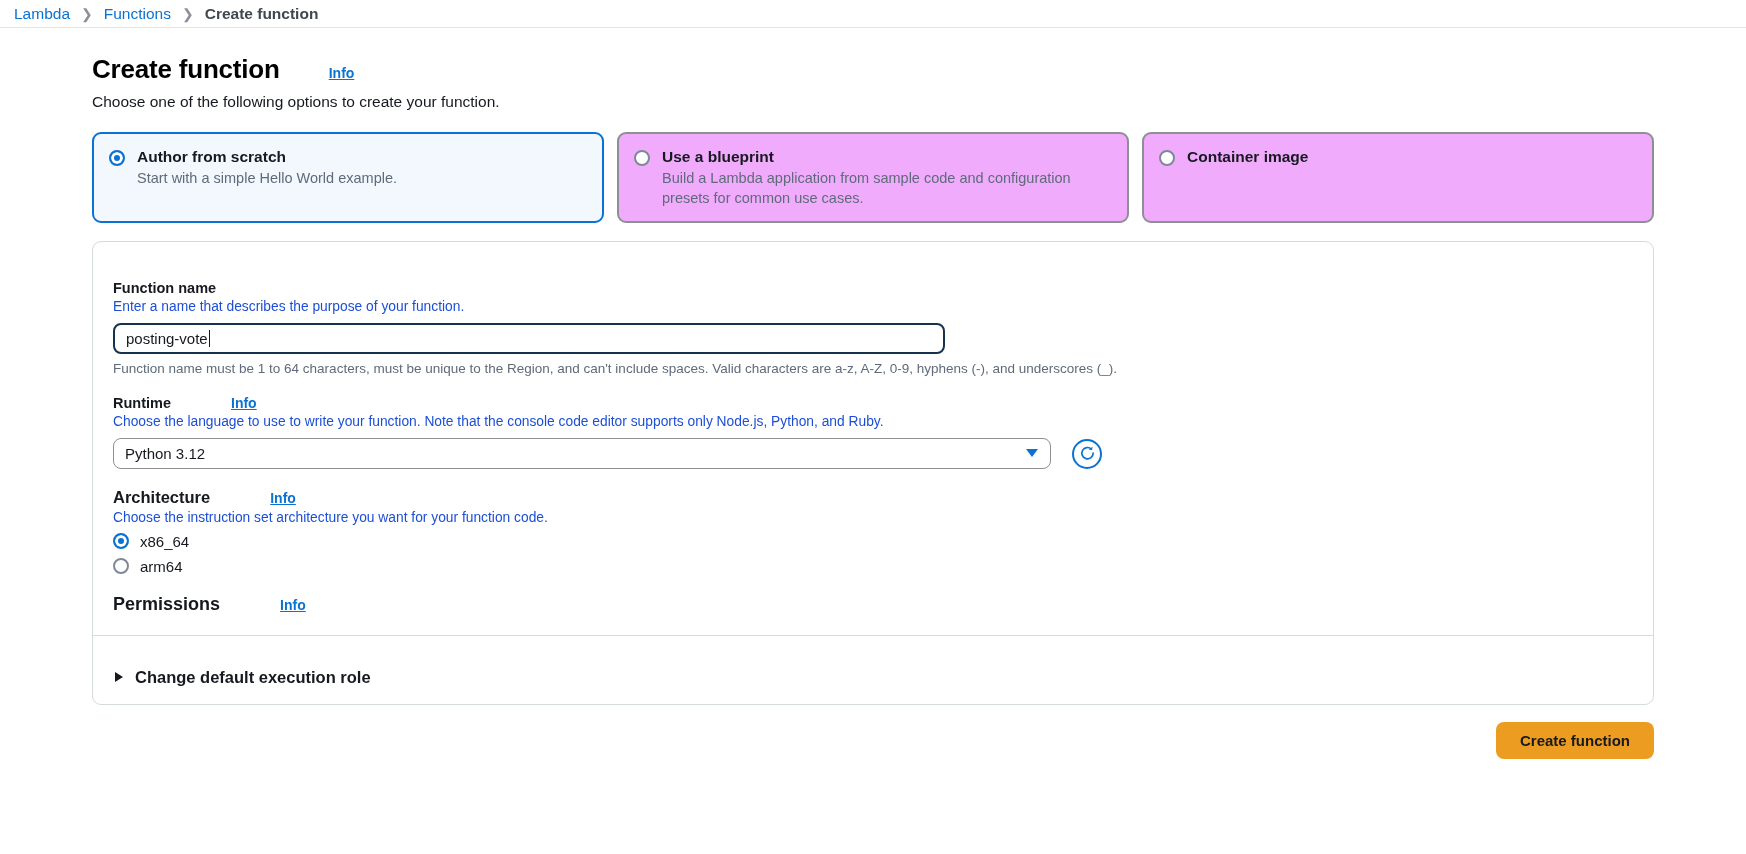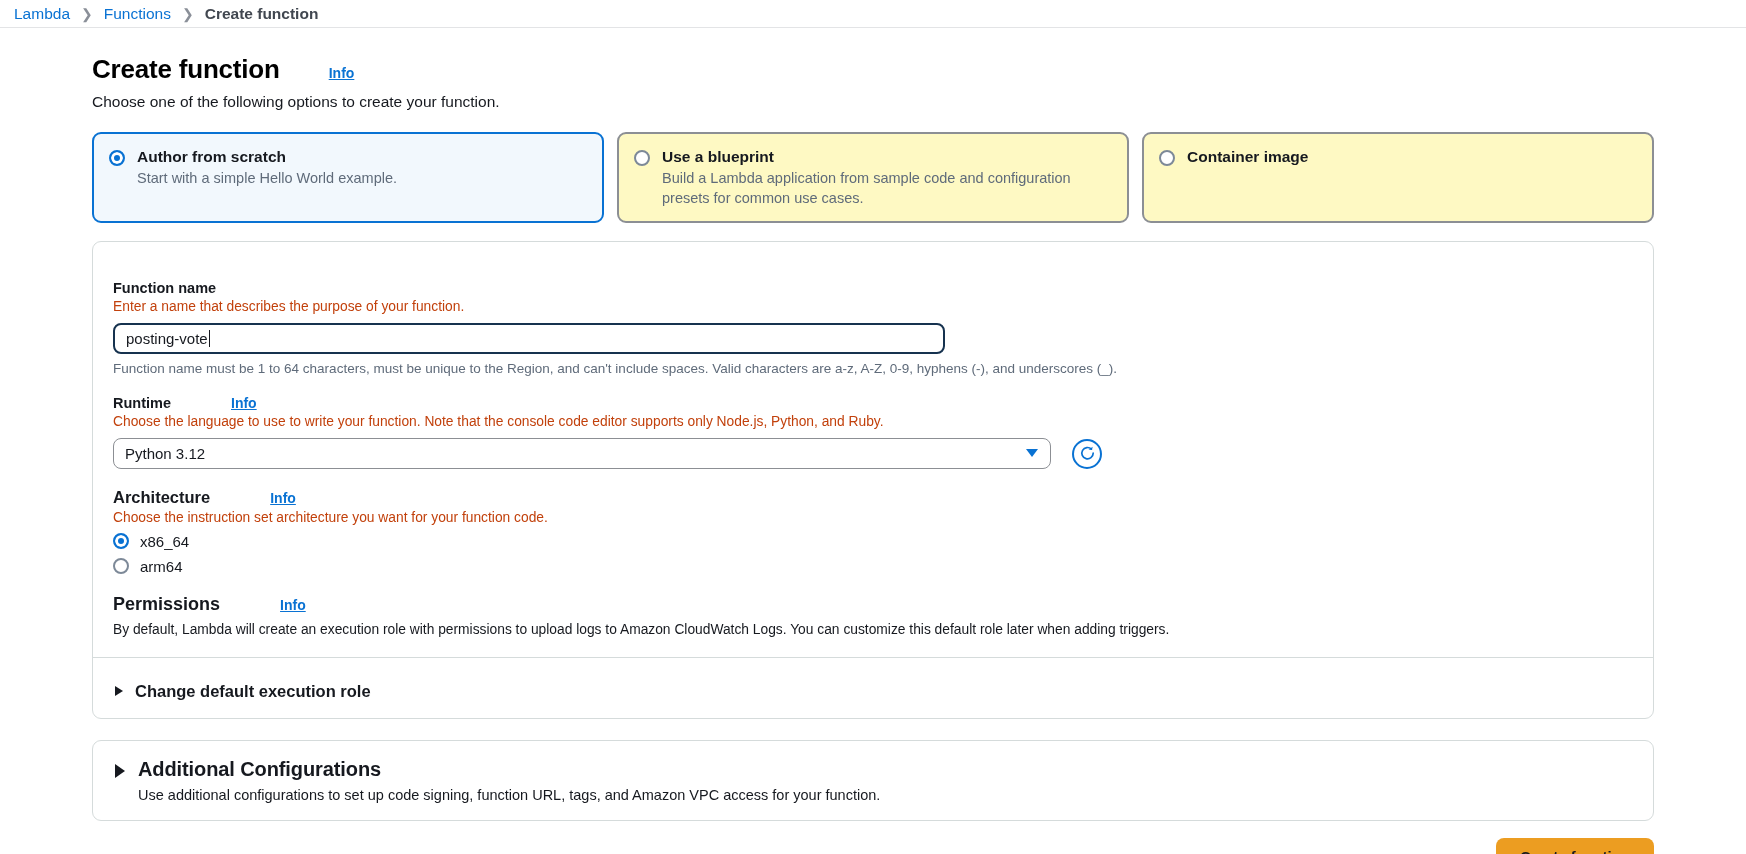--- a/index.html
+++ b/index.html
@@ -66,21 +66,21 @@
   
   .cards {
     display: flex;
     gap: 13px;
     margin: 21px 0 0 92px;
     width: 1562px;
   }
   .card {
     border: 2px solid #8c8f94;
     border-radius: 9px;
-    background: #fef9c3;
+    background: #f0abfc;
     padding: 13px 16px 13px 15px;
     width: 527px;
     min-height: 72px;
     cursor: pointer;
   }
   .card.selected {
     border-color: #0972d3;
     background: #f2f8fd;
   }
   .card-row { display: flex; gap: 12px; align-items: flex-start; }
@@ -130,21 +130,21 @@
 
   .field { margin-top: 19px; }
   .field-label-row { display: flex; align-items: baseline; gap: 24px; }
   .field-label {
     font-size: 14.5px;
     font-weight: 700;
     color: #16191f;
   }
   .field-desc {
     font-size: 13.8px;
-    color: #c2410c;
+    color: #1d4ed8;
     margin-top: 3px;
   }
   .field-constraint {
     font-size: 13.5px;
     color: #5f6b7a;
     margin-top: 7px;
   }
 
   
   .text-input {
@@ -216,21 +216,21 @@
   
   .perm-desc {
     font-size: 13.8px;
     color: #16191f;
     margin-top: 7px;
   }
 
   
   .expand-row {
     border-top: 1px solid #d5dbdb;
-    padding: 24px 20px 17px 22px;
+    padding: 32px 20px 17px 22px;
     display: flex;
     align-items: center;
     gap: 12px;
     cursor: pointer;
   }
   .tri {
     width: 0; height: 0;
     border-top: 5.5px solid transparent;
     border-bottom: 5.5px solid transparent;
     border-left: 8px solid #16191f;
@@ -393,39 +393,29 @@
           <span class="radio"></span>
           <span class="radio-line-label">arm64</span>
         </div>
       </div>
 
       <div class="field">
         <div class="field-label-row">
           <span class="field-label" style="font-size:18px">Permissions</span>
           <span class="info-link">Info</span>
         </div>
-        <div class="perm-desc">By default, Lambda will create an execution role with permissions to upload logs to Amazon CloudWatch Logs. You can customize this default role later when adding triggers.</div>
       </div>
 
     </div>
 
     <div class="expand-row">
       <span class="tri"></span>
       <span class="expand-label">Change default execution role</span>
     </div>
   </div>
 
-  <div class="panel addl">
-    <div class="addl-inner">
-      <span class="addl-tri"></span>
-      <span>
-        <div class="addl-title">Additional Configurations</div>
-        <div class="addl-desc">Use additional configurations to set up code signing, function URL, tags, and Amazon VPC access for your function.</div>
-      </span>
-    </div>
-  </div>
 
   <div class="actions">
 
     <button class="btn-primary">Create function</button>
   </div>
 
 </div>
 
 </body></html>

